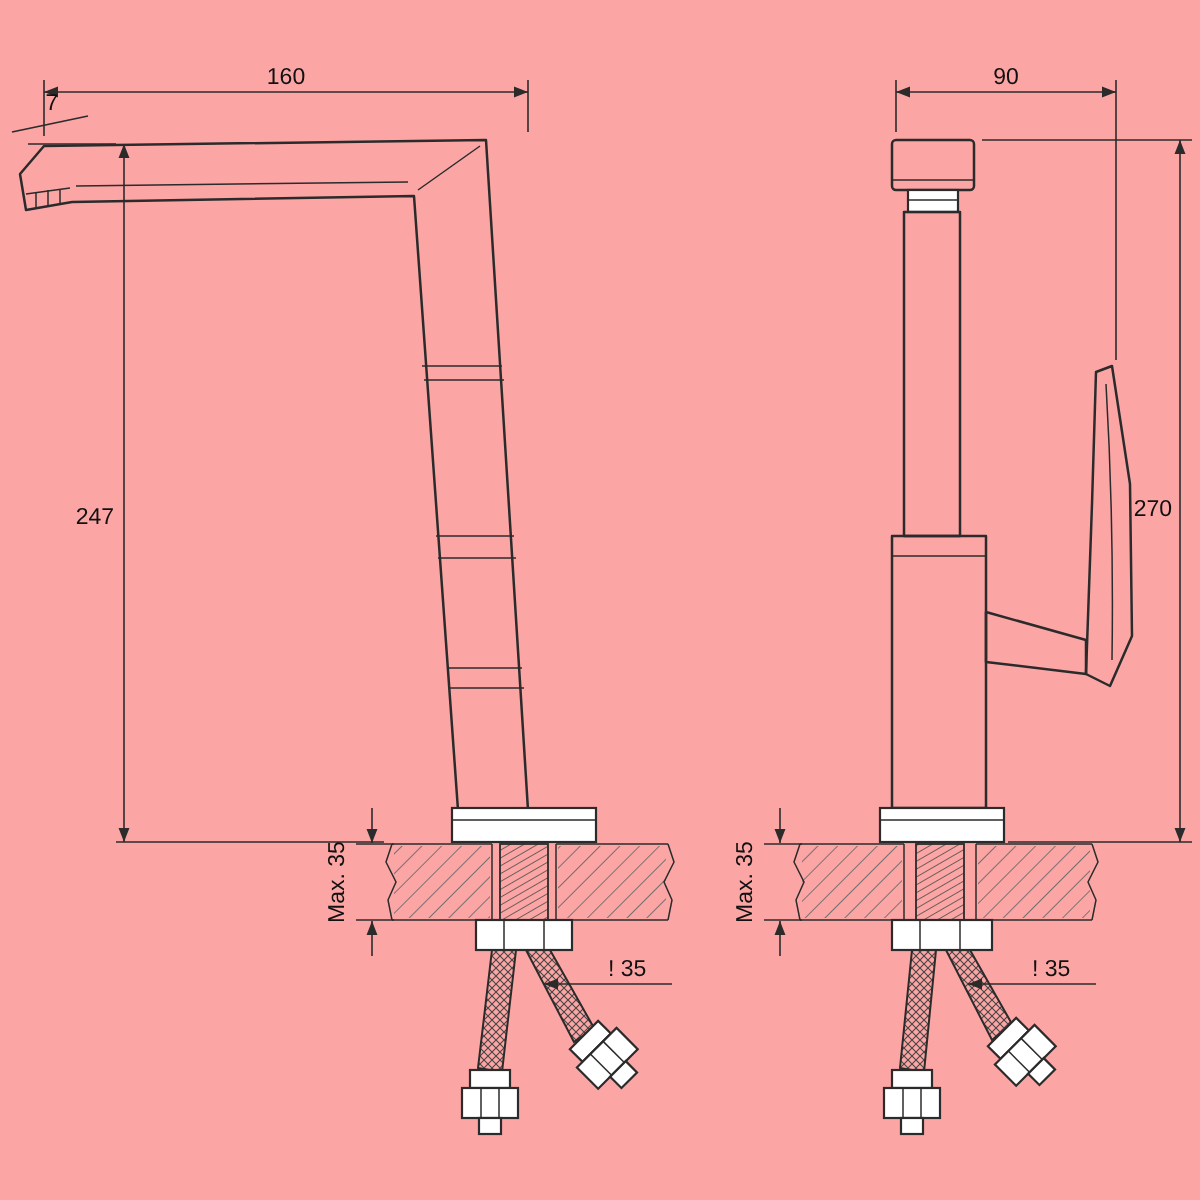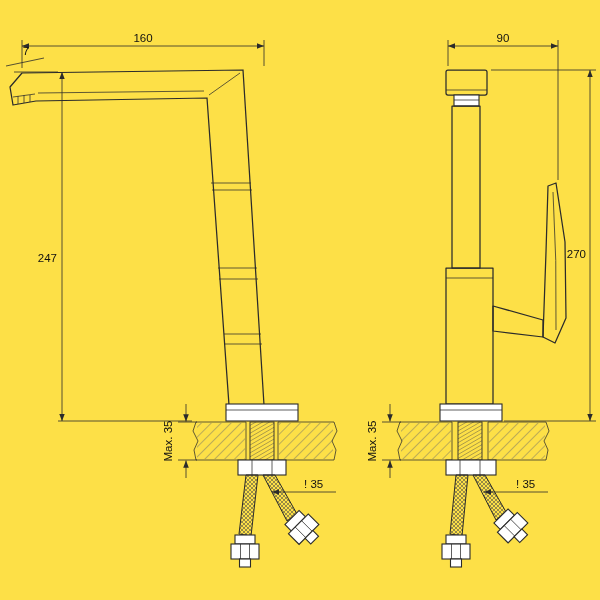--- a/index.html
+++ b/index.html
@@ -1,17 +1,17 @@
 <!DOCTYPE html>
 <html><head>
 <meta charset="utf-8">
 <style>
   *{margin:0;padding:0;box-sizing:border-box}
   html,body{width:600px;height:600px;background:#fff;font-family:"Liberation Sans",sans-serif}
-  .canvas{position:relative;width:600px;height:600px;background:#fde047;overflow:hidden}
+  .canvas{position:relative;width:600px;height:600px;background:#fca5a5;overflow:hidden}
   svg{display:block}
   .ol{fill:none;stroke:#2b2b2b;stroke-width:1.25;stroke-linejoin:round;stroke-linecap:round}
   .thin{fill:none;stroke:#2b2b2b;stroke-width:0.75}
   .dim{fill:none;stroke:#2b2b2b;stroke-width:0.8}
   .white{fill:#ffffff;stroke:#2b2b2b;stroke-width:1.1}
   .dimtxt{font-family:"Liberation Sans",sans-serif;font-size:11.5px;fill:#111}
 </style>
 </head>
 <body>
 

